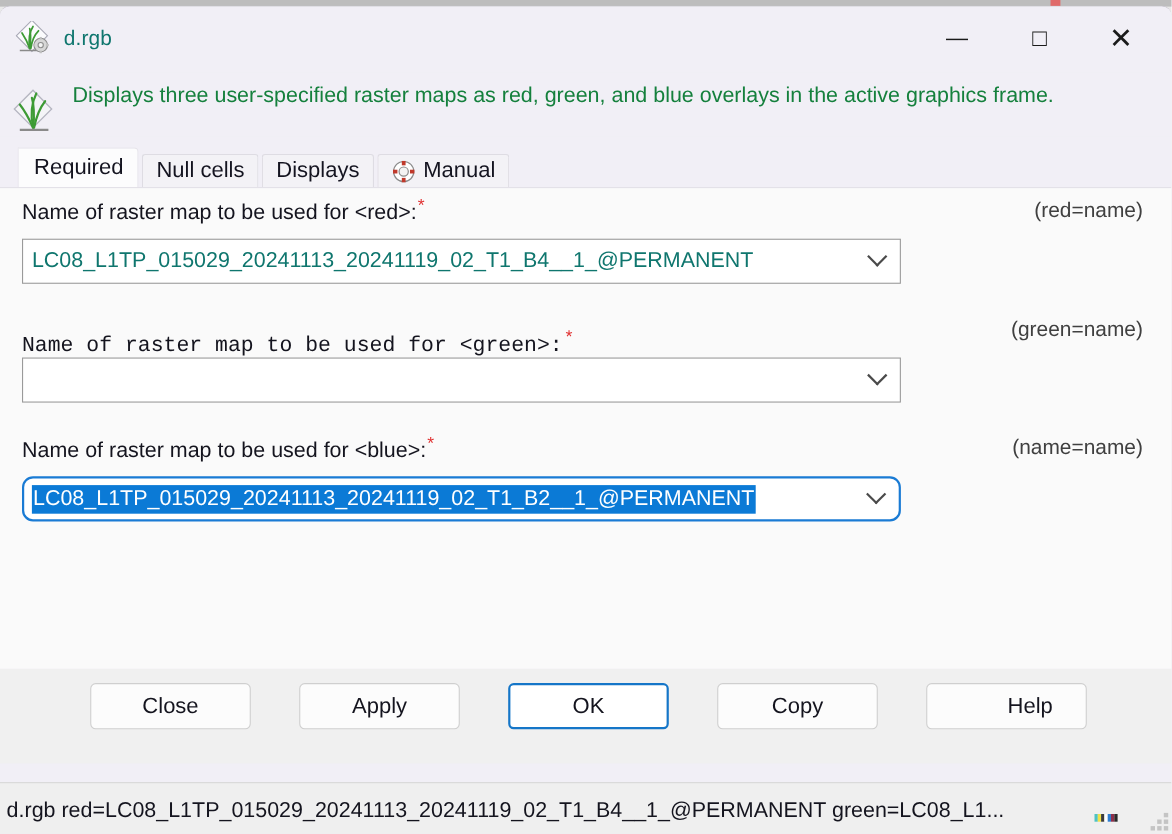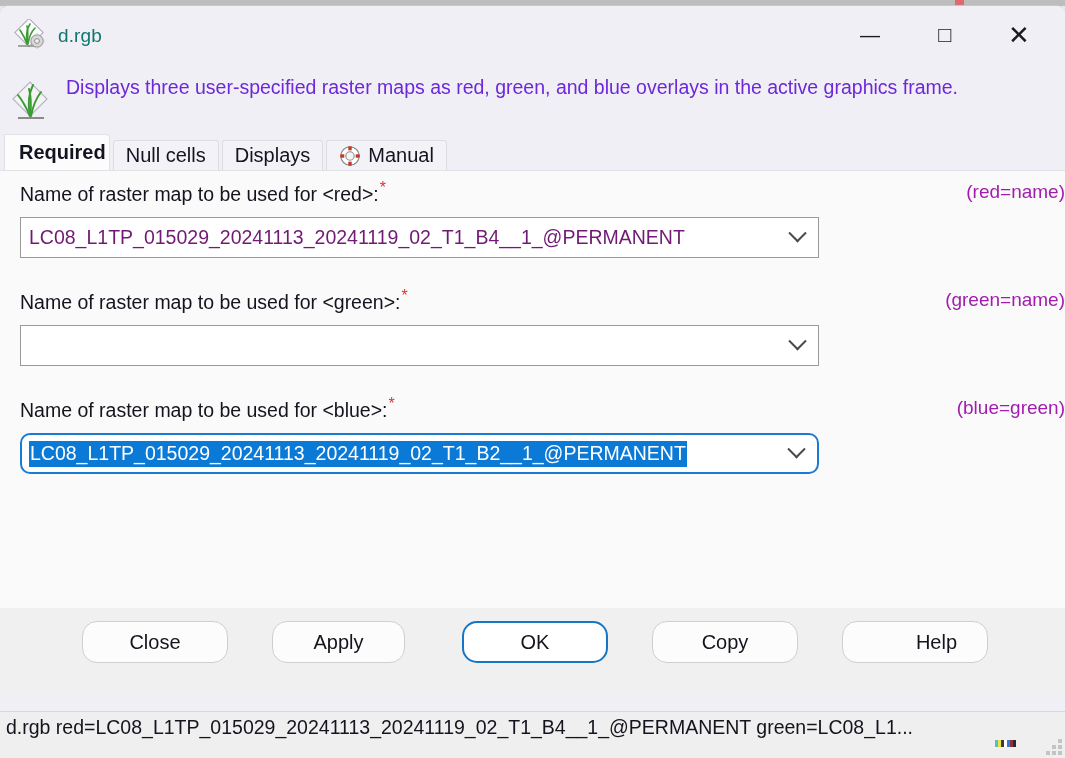--- a/index.html
+++ b/index.html
@@ -89,21 +89,21 @@
   #description-icon {
     width: 42px; height: 46px;
     flex: 0 0 42px;
     position: relative;
     margin-top: 4px;
   }
   #description-text {
     margin-left: 14px;
     font-size: 19.5px;
     line-height: 1.38;
-    color: #6d28d9;
+    color: #15803d;
     max-width: 1010px;
     white-space: pre-line;
   }
 
   
   #tab-bar {
     position: relative;
     margin-top: 10px;
     height: 36px;
     padding-left: 0px;
@@ -123,23 +123,22 @@
     border-bottom: none;
     border-radius: 3px 3px 0 0;
     margin-right: 3px;
     box-sizing: border-box;
   }
   .tab.active {
     height: 36px;
     background: #fcfcfd;
     border-color: #e3e1e8;
     border-radius: 0 4px 0 0;
-    margin-left: 4px;
-    padding: 0 3px 0 14px;
-    font-weight: bold;
+    margin-left: 16px;
+    padding: 0 13px 0 14px;
   }
   #manual-icon {
     width: 22px; height: 22px;
     margin-right: 7px;
     position: relative;
     flex: 0 0 22px;
   }
 
   
   #content-panel {
@@ -162,43 +161,43 @@
     white-space: nowrap;
   }
   .req-star {
     color: #e03030;
     font-size: 16px;
     vertical-align: super;
     margin-left: 1px;
   }
   .field-hint {
     position: absolute;
-    right: 0;
+    right: 26px;
     font-size: 19px;
-    color: #a21caf;
+    color: #404040;
     white-space: nowrap;
   }
   .combo {
     position: absolute;
     left: 20px;
     width: 799px;
     height: 41px;
     background: #ffffff;
     border: 1px solid #9a9a9a;
     box-sizing: border-box;
     display: flex;
     align-items: center;
   }
   .combo.focused {
     border: 2px solid #1a7bd4;
   }
   .combo-value {
     margin-left: 8px;
     font-size: 19.5px;
-    color: #701a75;
+    color: #0f766e;
     white-space: nowrap;
     overflow: hidden;
   }
   .combo.focused .combo-value {
     background: #0b7ad6;
     color: #ffffff;
     padding: 1px 1px 2px 1px;
     margin-left: 7px;
   }
   .combo-arrow {
@@ -222,51 +221,51 @@
     height: 86px;
     background: #f0f0f0;
     position: relative;
   }
   .dlg-btn {
     position: absolute;
     top: 13px;
     height: 42px;
     background: #fcfcfc;
     border: 1px solid #cfcfcf;
-    border-radius: 15px;
+    border-radius: 5px;
     font-size: 20px;
     color: #14141e;
     display: flex;
     align-items: center;
     justify-content: center;
     font-family: "Liberation Sans", sans-serif;
     box-sizing: border-box;
   }
   .dlg-btn.default {
     border: 2px solid #1576c8;
     background: #ffffff;
   }
   #btn-close-dlg { left: 82px;  width: 146px; }
-  #btn-apply     { left: 272px; width: 133px; }
+  #btn-apply     { left: 272px; width: 146px; }
   #btn-ok        { left: 462px; width: 146px; }
   #btn-copy      { left: 652px; width: 146px; }
   #btn-help      { left: 842px; width: 146px; padding-left: 43px; }
 
   
   #status-bar {
     position: absolute;
     left: 0; bottom: 0;
     width: 1065px;
     height: 46px;
     background: #efefef;
     border-top: 1px solid #d8d8d8;
   }
   #status-text {
     position: absolute;
-    left: 6px; top: 4px;
+    left: 6px; top: 14px;
     font-size: 19.5px;
     color: #14141e;
     white-space: nowrap;
     overflow: hidden;
     width: 1020px;
   }
   #resize-grip {
     position: absolute;
     right: 3px; bottom: 3px;
     width: 16px; height: 16px;
@@ -384,36 +383,36 @@
       <div class="field-hint" style="top:2px;">(red=name)</div>
       <div class="combo" style="top:38px;">
         <span class="combo-value">LC08_L1TP_015029_20241113_20241119_02_T1_B4__1_@PERMANENT</span>
         <span class="combo-arrow">
             <i class="chev"></i>
           </span>
       </div>
     </div>
 
     <div class="field-group" style="top:116px;">
-      <div class="field-label" style="top:0;">
+      <div class="field-label" style="top:12px;font-family:Liberation Mono, monospace;">
         <span>Name of raster map to be used for &lt;green&gt;:</span><span class="req-star">*</span>
       </div>
       <div class="field-hint" style="top:2px;">(green=name)</div>
       <div class="combo" style="top:38px;">
         <span class="combo-arrow">
             <i class="chev"></i>
           </span>
       </div>
     </div>
 
     <div class="field-group" style="top:224px;">
       <div class="field-label" style="top:0;">
         <span>Name of raster map to be used for &lt;blue&gt;:</span><span class="req-star">*</span>
       </div>
-      <div class="field-hint" style="top:2px;">(blue=green)</div>
+      <div class="field-hint" style="top:2px;">(name=name)</div>
       <div class="combo focused" style="top:38px;border-radius:10px;">
         <span class="combo-value">LC08_L1TP_015029_20241113_20241119_02_T1_B2__1_@PERMANENT</span>
         <span class="combo-arrow">
             <i class="chev"></i>
           </span>
       </div>
     </div>
 
   </div>
 

